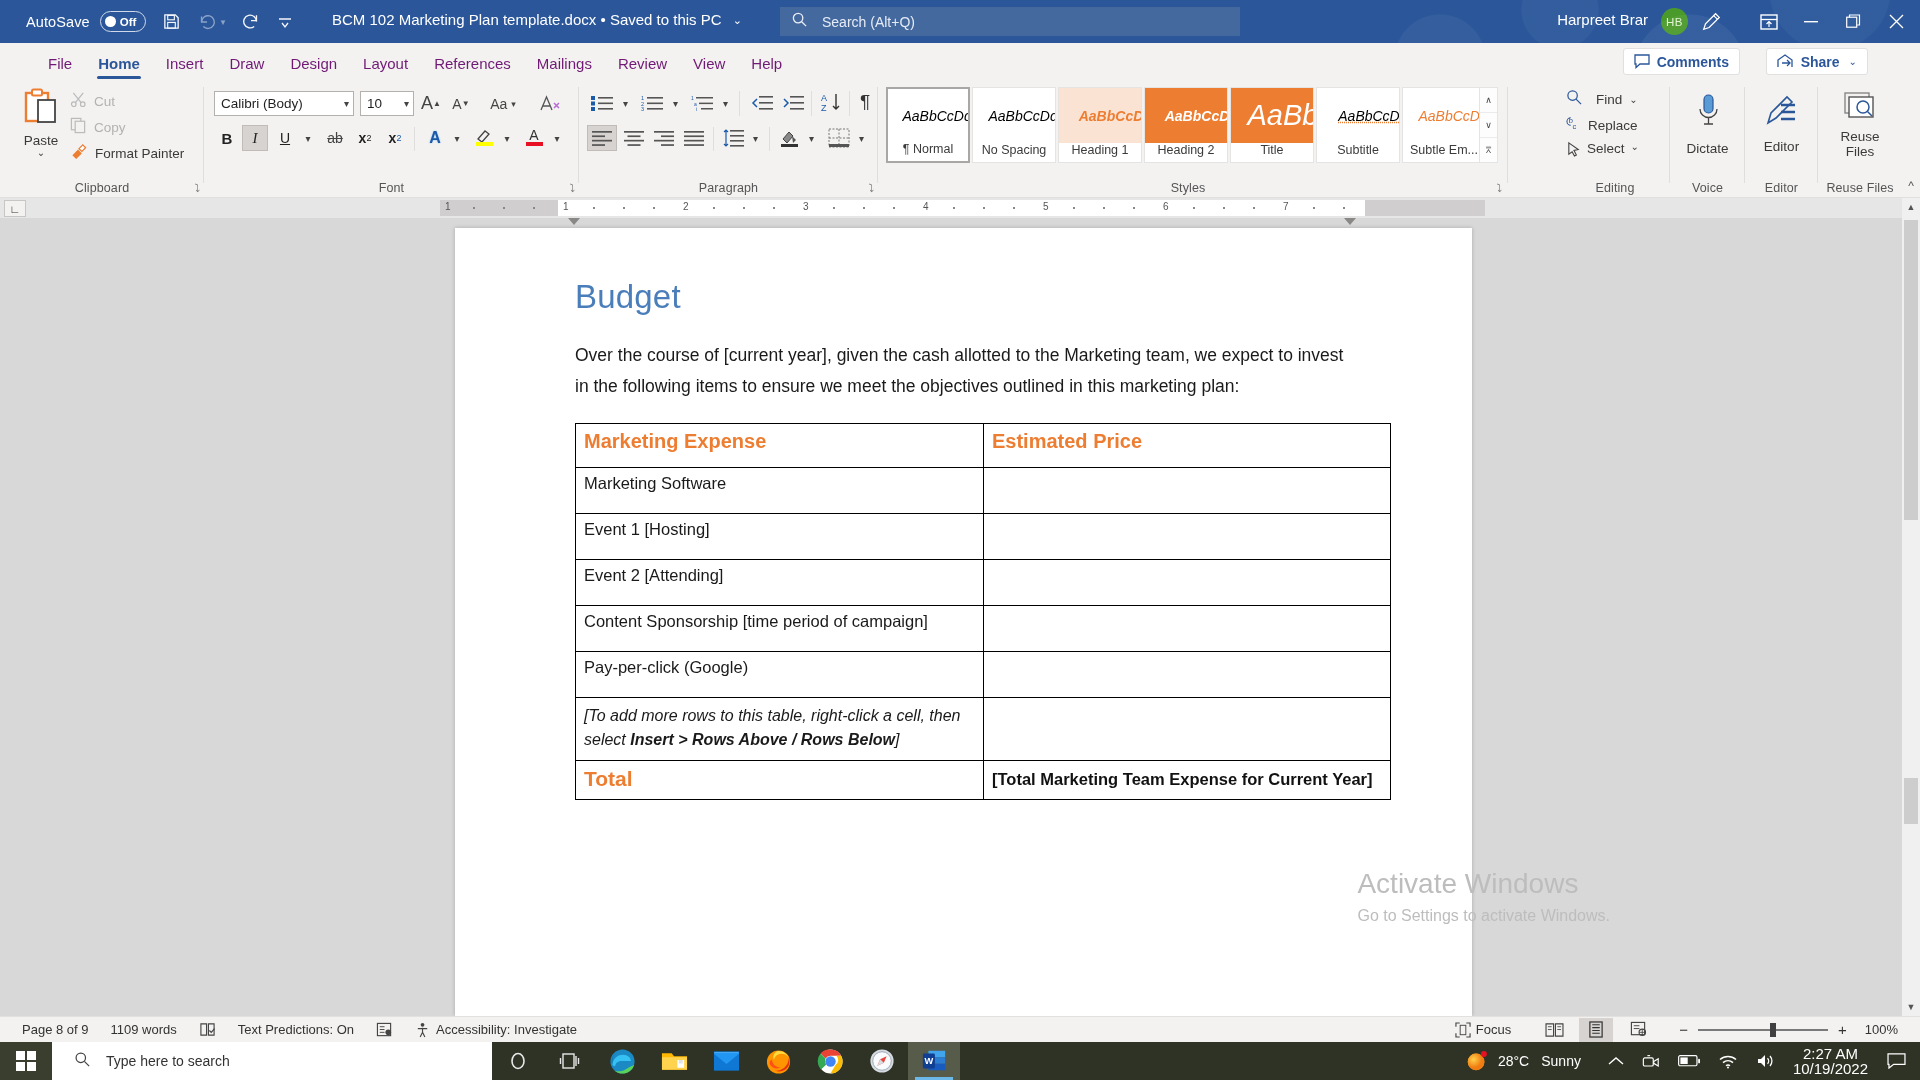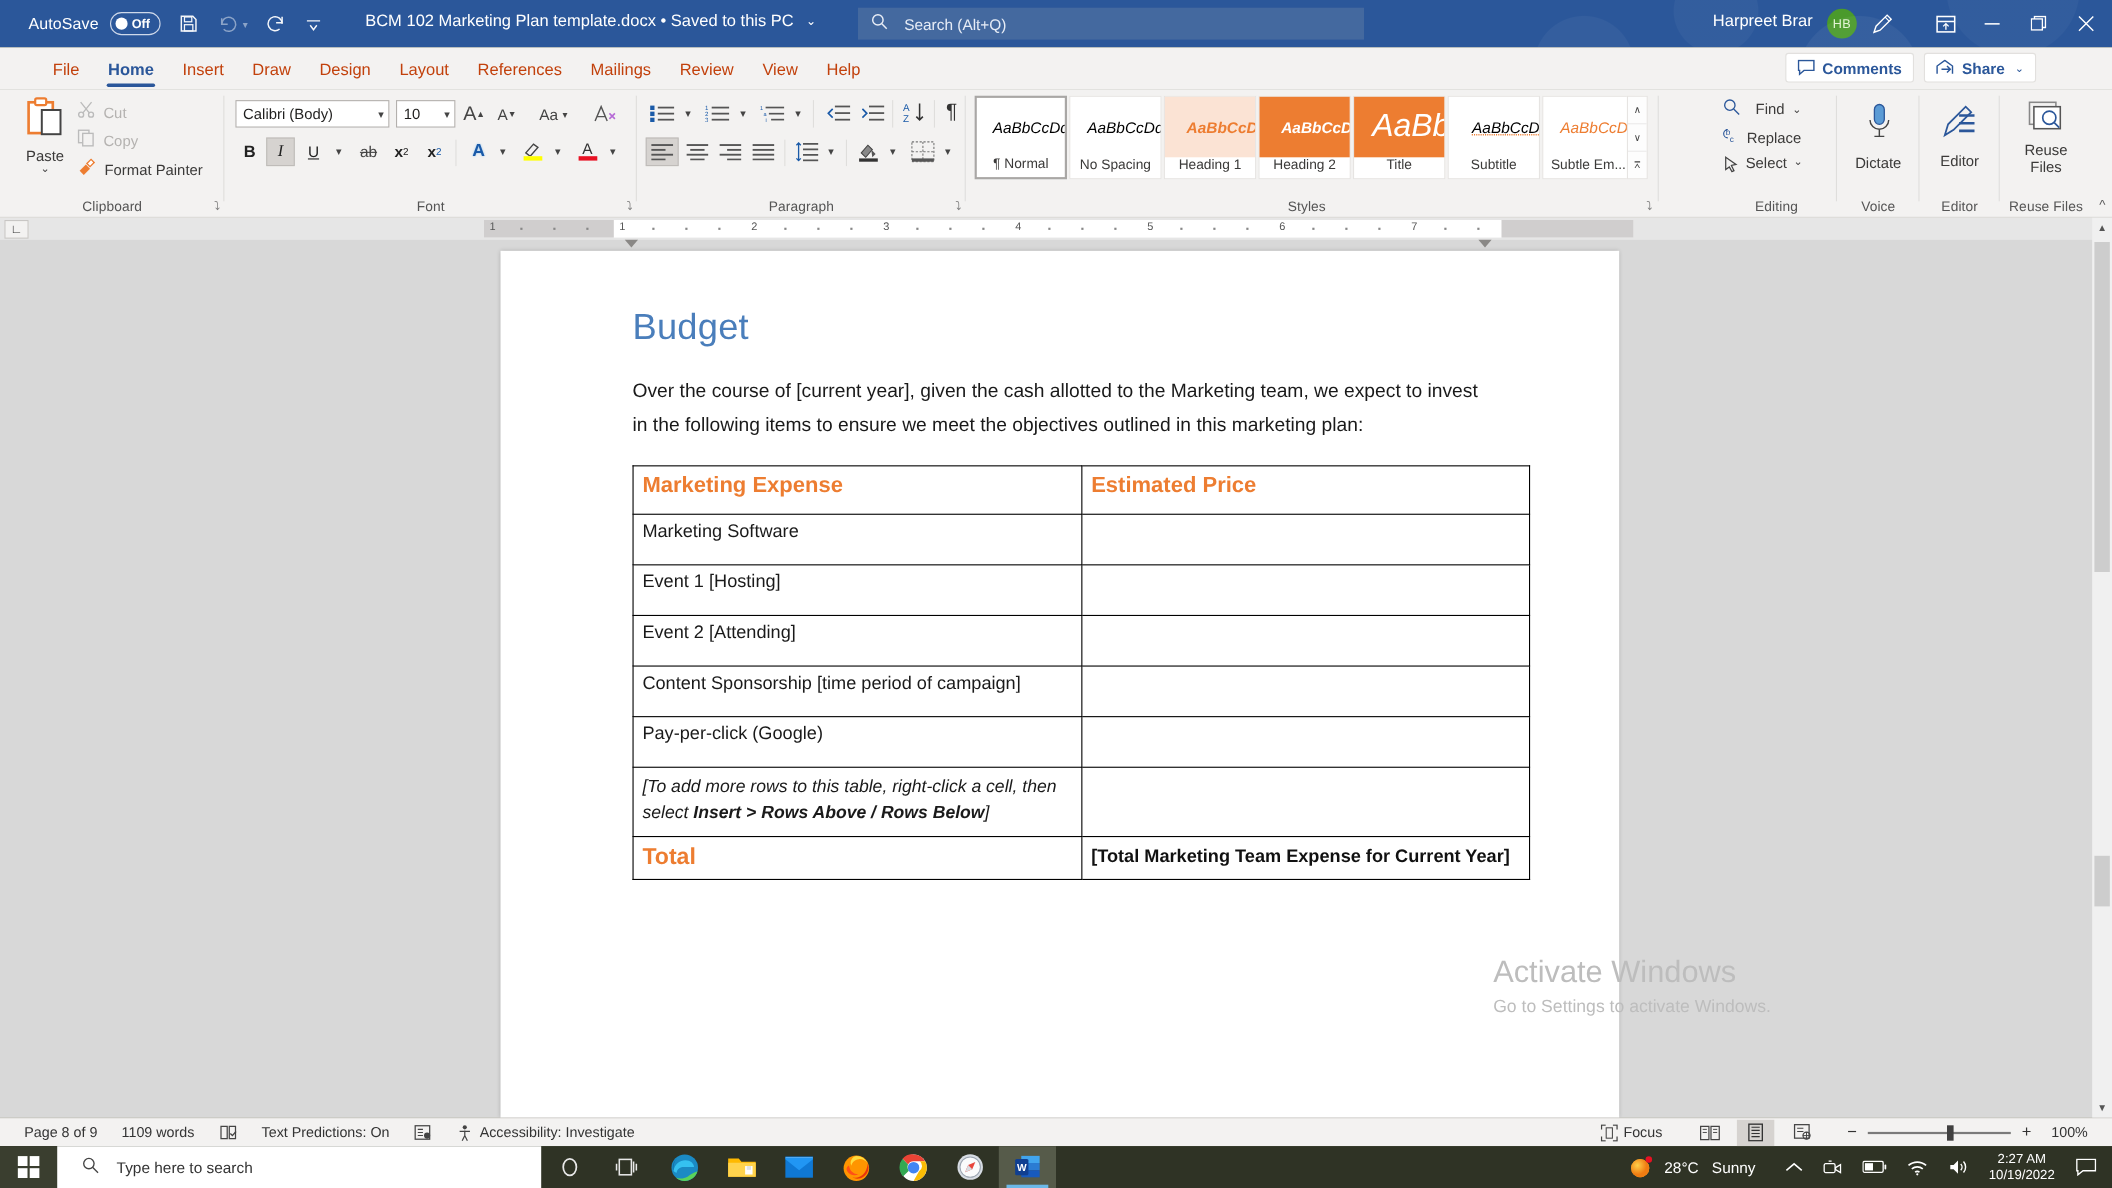--- a/index.html
+++ b/index.html
@@ -61,38 +61,38 @@
   .ts-min { right: 86px; }
   .ts-max { right: 44px; }
   .ts-close { right: 0px; width: 48px; }
 
   
   .tabbar {
     position: absolute; top: 43px; left: 0; width: 1920px; height: 38px;
     background: #f3f2f1; display: flex; align-items: flex-end;
   }
   .tab {
-    font-size: 15px; color: #c2410c; padding: 0 12px 9px 12px; margin-right: 2px;
+    font-size: 15px; color: #701a75; padding: 0 12px 9px 12px; margin-right: 2px;
     position: relative; white-space: nowrap;
   }
   .tab:first-child { margin-left: 36px; }
   .tab.active { color: #2b579a; font-weight: bold; }
   .tab.active::after {
     content: ""; position: absolute; left: 11px; right: 11px; bottom: 2px;
     height: 3px; background: #2b579a; border-radius: 2px;
   }
   .cmdbtn {
     position: absolute; top: 5px; height: 27px; background: #fff;
     border: 1px solid #e2e0de; border-radius: 3px;
     display: flex; align-items: center; padding: 0 10px;
     color: #2b579a; font-size: 14px; font-weight: bold;
   }
   .cmdbtn .cglyph { margin-right: 7px; display: flex; }
   .btn-comments { right: 180px; }
-  .btn-share { right: 69px; margin-left: 36px; }
+  .btn-share { right: 52px; margin-left: 36px; }
   .btn-share .chev { margin-left: 9px; font-size: 10px; font-weight: normal; }
 
   
   .ribbon {
     position: absolute; top: 81px; left: 0; width: 1920px; height: 117px;
     background: #f3f2f1; border-bottom: 1px solid #e1dfdd;
   }
   .group { position: absolute; top: 0; height: 117px; }
   .group-label {
     position: absolute; bottom: 3px; width: 100%; text-align: center;
@@ -226,21 +226,21 @@
     width: 440px; height: 38px; background: #fff; display: flex; align-items: center;
     font-size: 14px; color: #333;
   }
   .tsearch .txt{ margin-left: 15px; }
   .tbapp { width: 52px; height: 38px; display: flex; align-items: center; justify-content: center; position: relative; }
   .tbapp.active { background: #565b4a; }
   .tbapp.active::after { content: ""; position: absolute; bottom: 0; left: 7px; right: 7px; height: 3px; background: #6cb8e8; }
   .tray { position: absolute; right: 0; height: 38px; display: flex; align-items: center; color: #fff; }
   .tray .wx { display: flex; align-items: center; font-size: 14px; margin-right: 18px; }
   .tray .ti { margin: 0 9px; display: flex; align-items: center; }
-  .clock { font-size: 12px; line-height: 15px; text-align: center; margin: 0 10px 0 8px; }
+  .clock { font-size: 15px; line-height: 15px; text-align: center; margin: 0 10px 0 8px; }
 </style>
 </head>
 <body>
 
 <div id="app">
 
   <div class="titlebar">
     <span class="ts-autosave-lbl">AutoSave</span>
     <div class="toggle">
       <div class="knob"></div>

